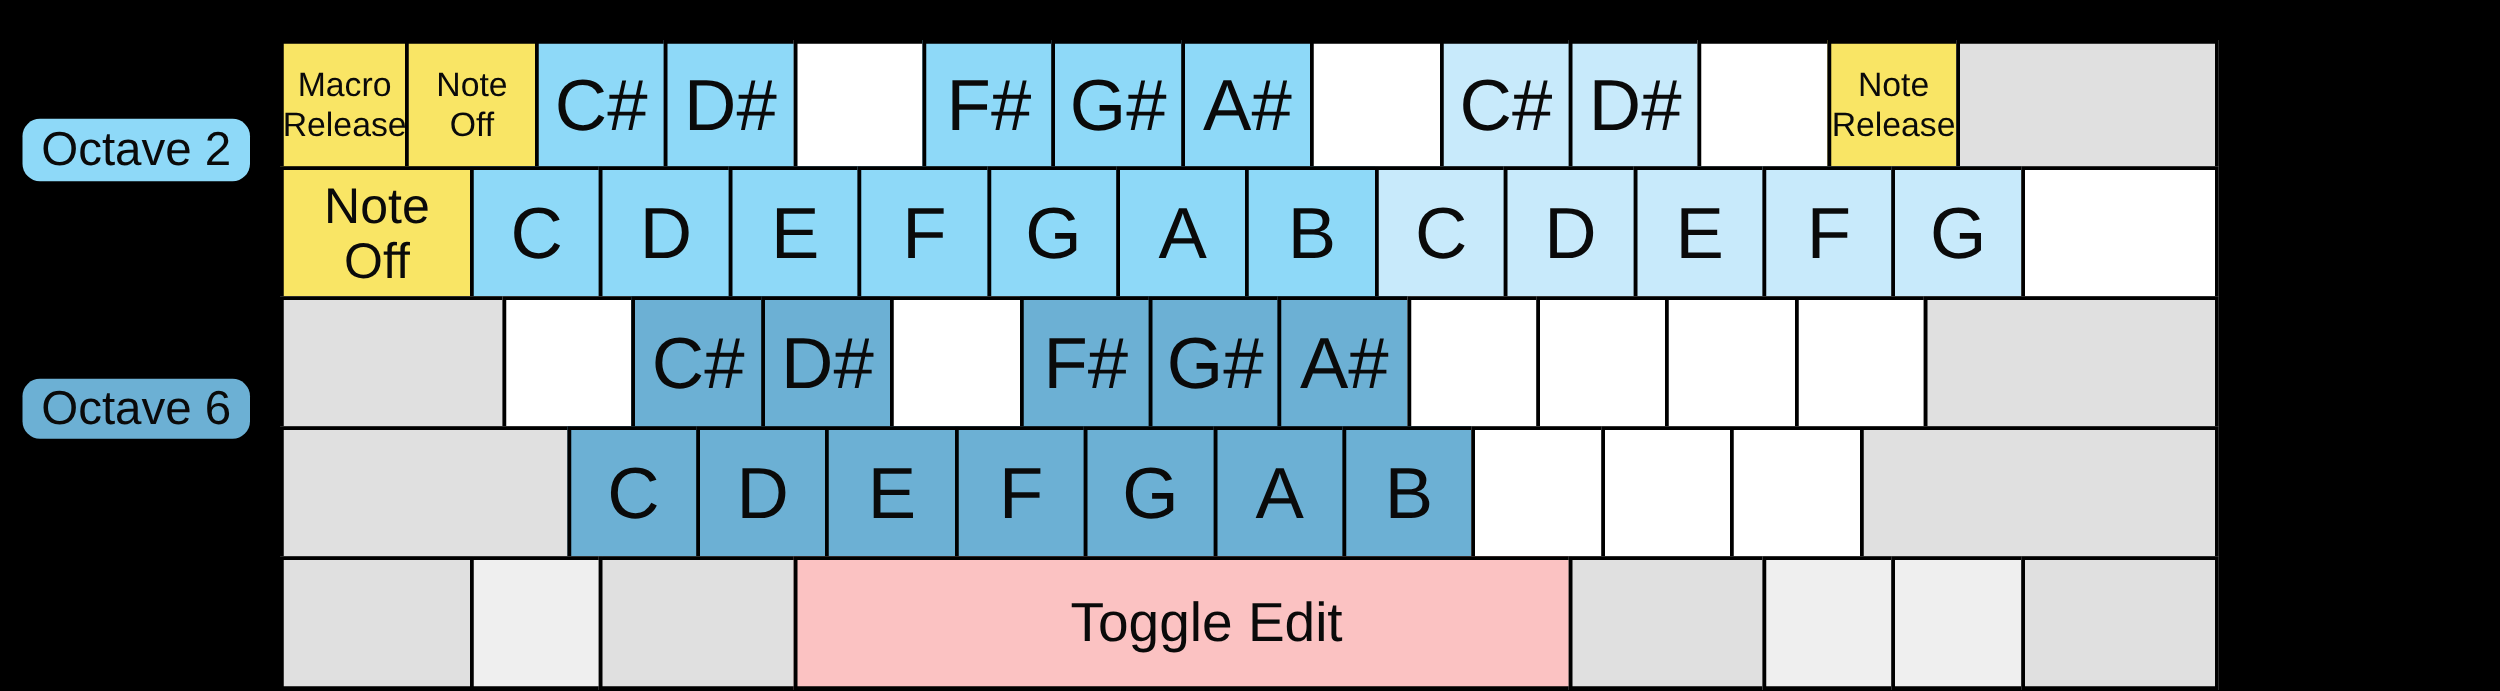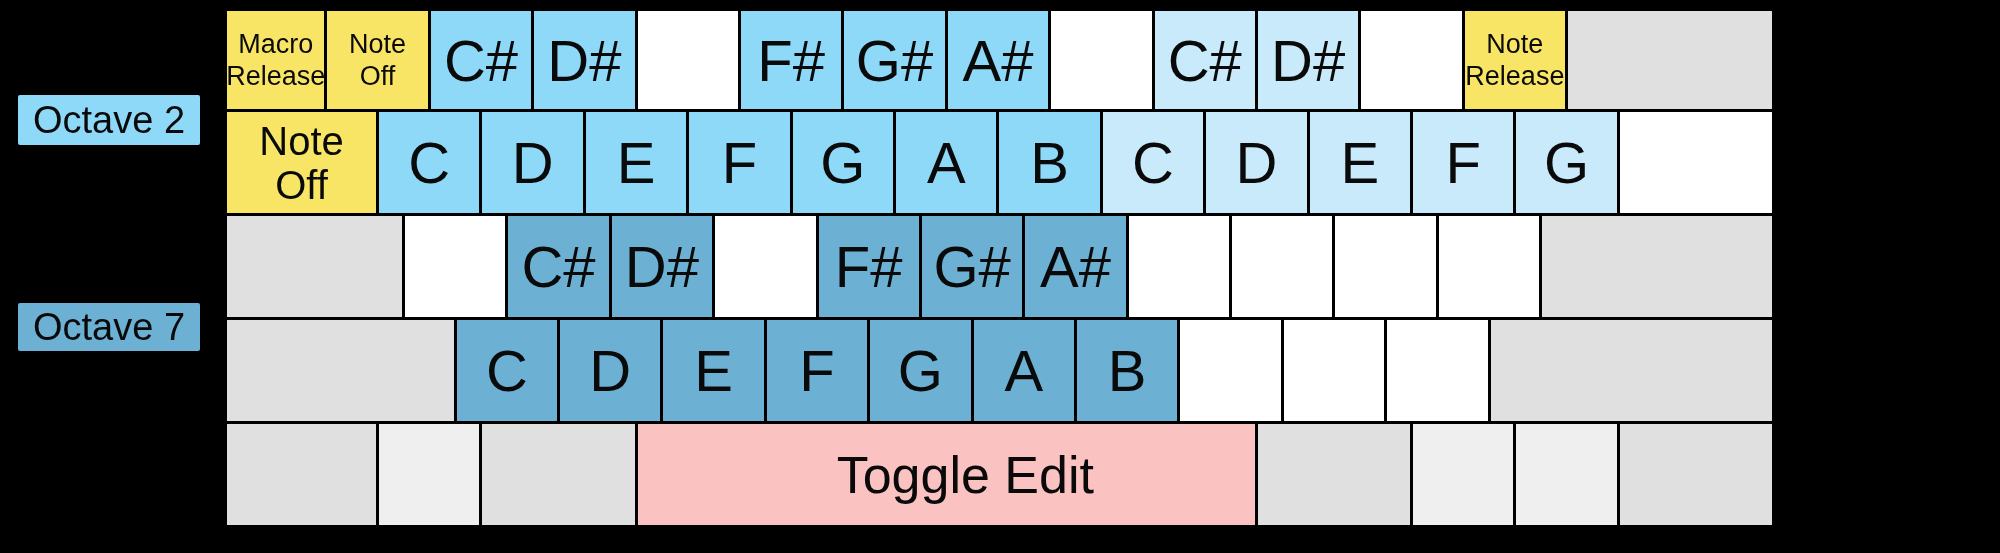--- a/index.html
+++ b/index.html
@@ -1,35 +1,35 @@
 <!DOCTYPE html>
 <html><head>
 <meta charset="utf-8">
 <style>
   html,body{margin:0;padding:0;background:#000;}
   .stage{position:relative;width:2000px;height:553px;background:#000;overflow:hidden;
          font-family:"Liberation Sans",sans-serif;color:#0a0a0a;}
-  .keyboard{position:absolute;left:224px;top:8px;}
+  .keyboard{position:absolute;left:224px;top:32px;}
   .krow{display:flex;height:107px;margin-top:-3px;}
   .krow:first-child{height:104px;margin-top:0;}
   .key{box-sizing:border-box;border:3px solid #000;display:flex;align-items:center;justify-content:center;
        text-align:center;white-space:pre-line;flex:0 0 auto;overflow:hidden;}
   .f-note{font-size:58px;}
   .f-sm{font-size:27px;line-height:1.2;}
   .f-md{font-size:40px;line-height:1.1;}
-  .f-space{font-size:52px;padding-left:38px;}
+  .f-space{font-size:44px;padding-left:38px;}
   .pill{position:absolute;display:flex;align-items:center;justify-content:center;
-        border-radius:2px;font-size:38px;color:#0a0a0a;}
+        border-radius:14px;font-size:38px;color:#0a0a0a;}
 </style>
 </head>
 <body>
 
 <div class="stage">
   <div class="pill" style="left: 18px; top: 95px; width: 182px; height: 50px; background: rgb(142, 217, 248);">Octave 2</div>
-  <div class="pill" style="left: 18px; top: 303px; width: 182px; height: 48px; background: rgb(108, 176, 212);">Octave 7</div>
+  <div class="pill" style="left: 18px; top: 303px; width: 182px; height: 48px; background: rgb(108, 176, 212);">Octave 6</div>
   <div class="keyboard" id="keyboard">
       <div class="krow">
         <div class="key f-sm" style="background: rgb(249, 229, 101); width: 103.4px;">Macro
 Release</div>
         <div class="key f-sm" style="background: rgb(249, 229, 101); width: 106.4px; margin-left: -3px;">Note
 Off</div>
         <div class="key f-note" style="background: rgb(142, 217, 248); width: 106.4px; margin-left: -3px;">C#</div>
         <div class="key f-note" style="background: rgb(142, 217, 248); width: 106.4px; margin-left: -3px;">D#</div>
         <div class="key" style="background: rgb(255, 255, 255); width: 106.4px; margin-left: -3px;"></div>
         <div class="key f-note" style="background: rgb(142, 217, 248); width: 106.4px; margin-left: -3px;">F#</div>

